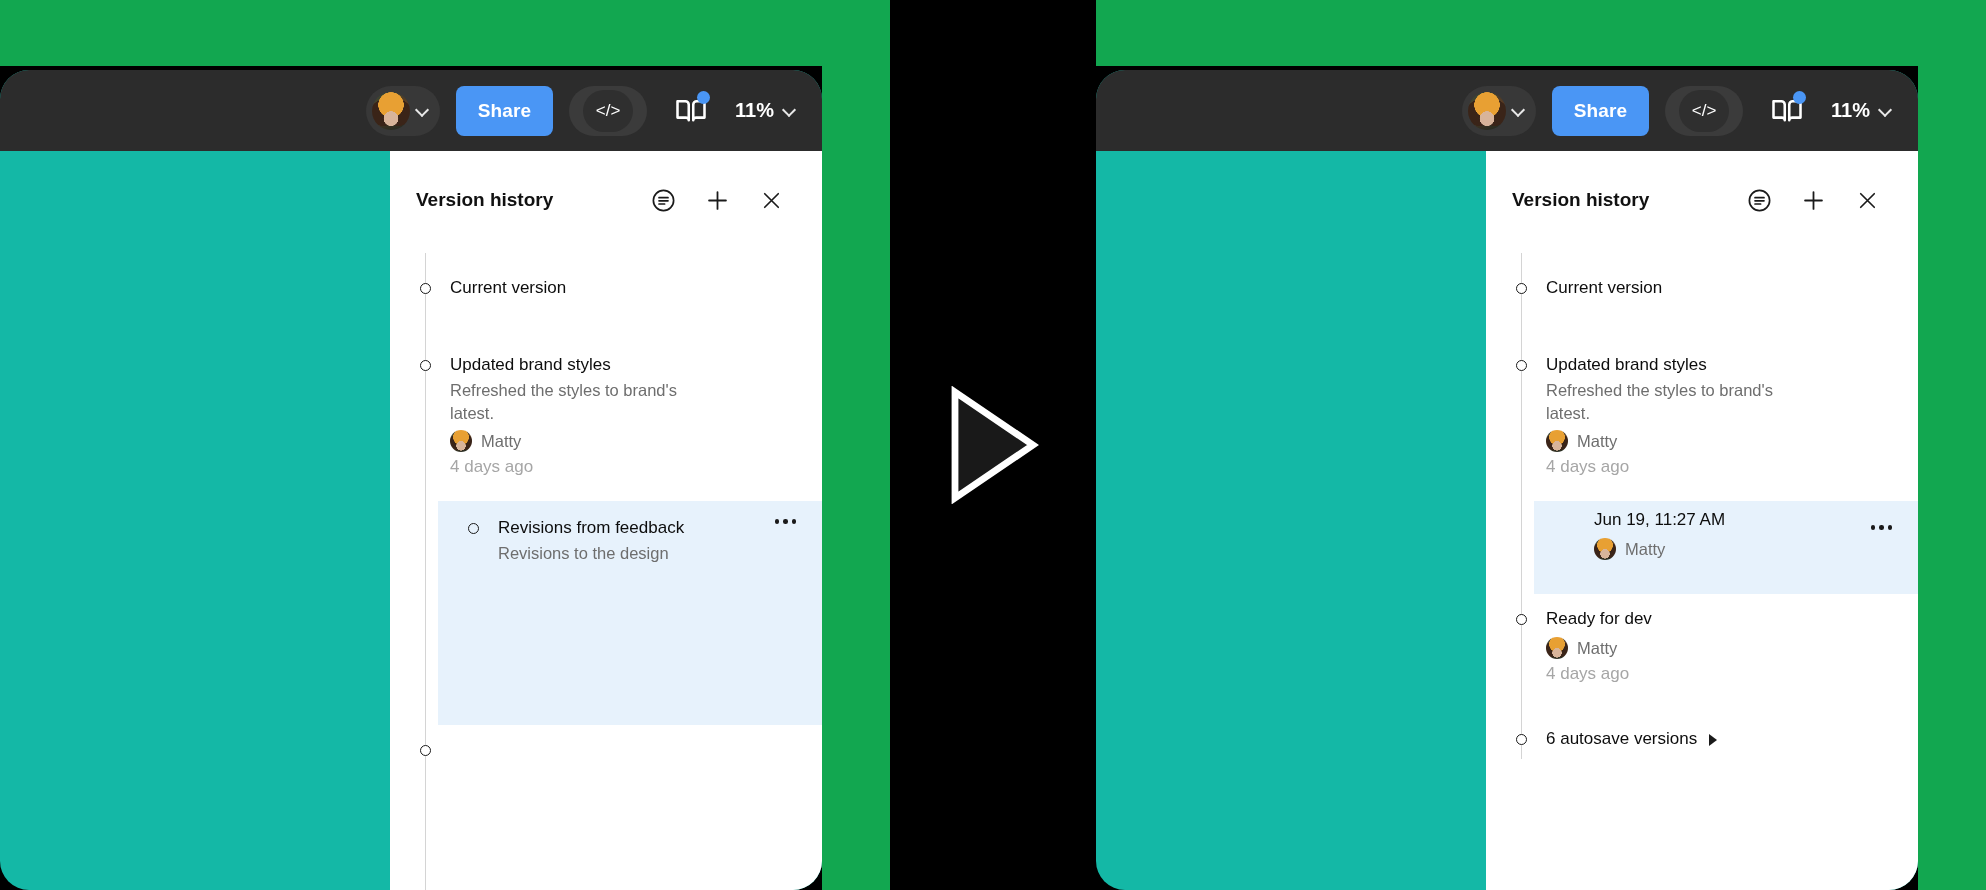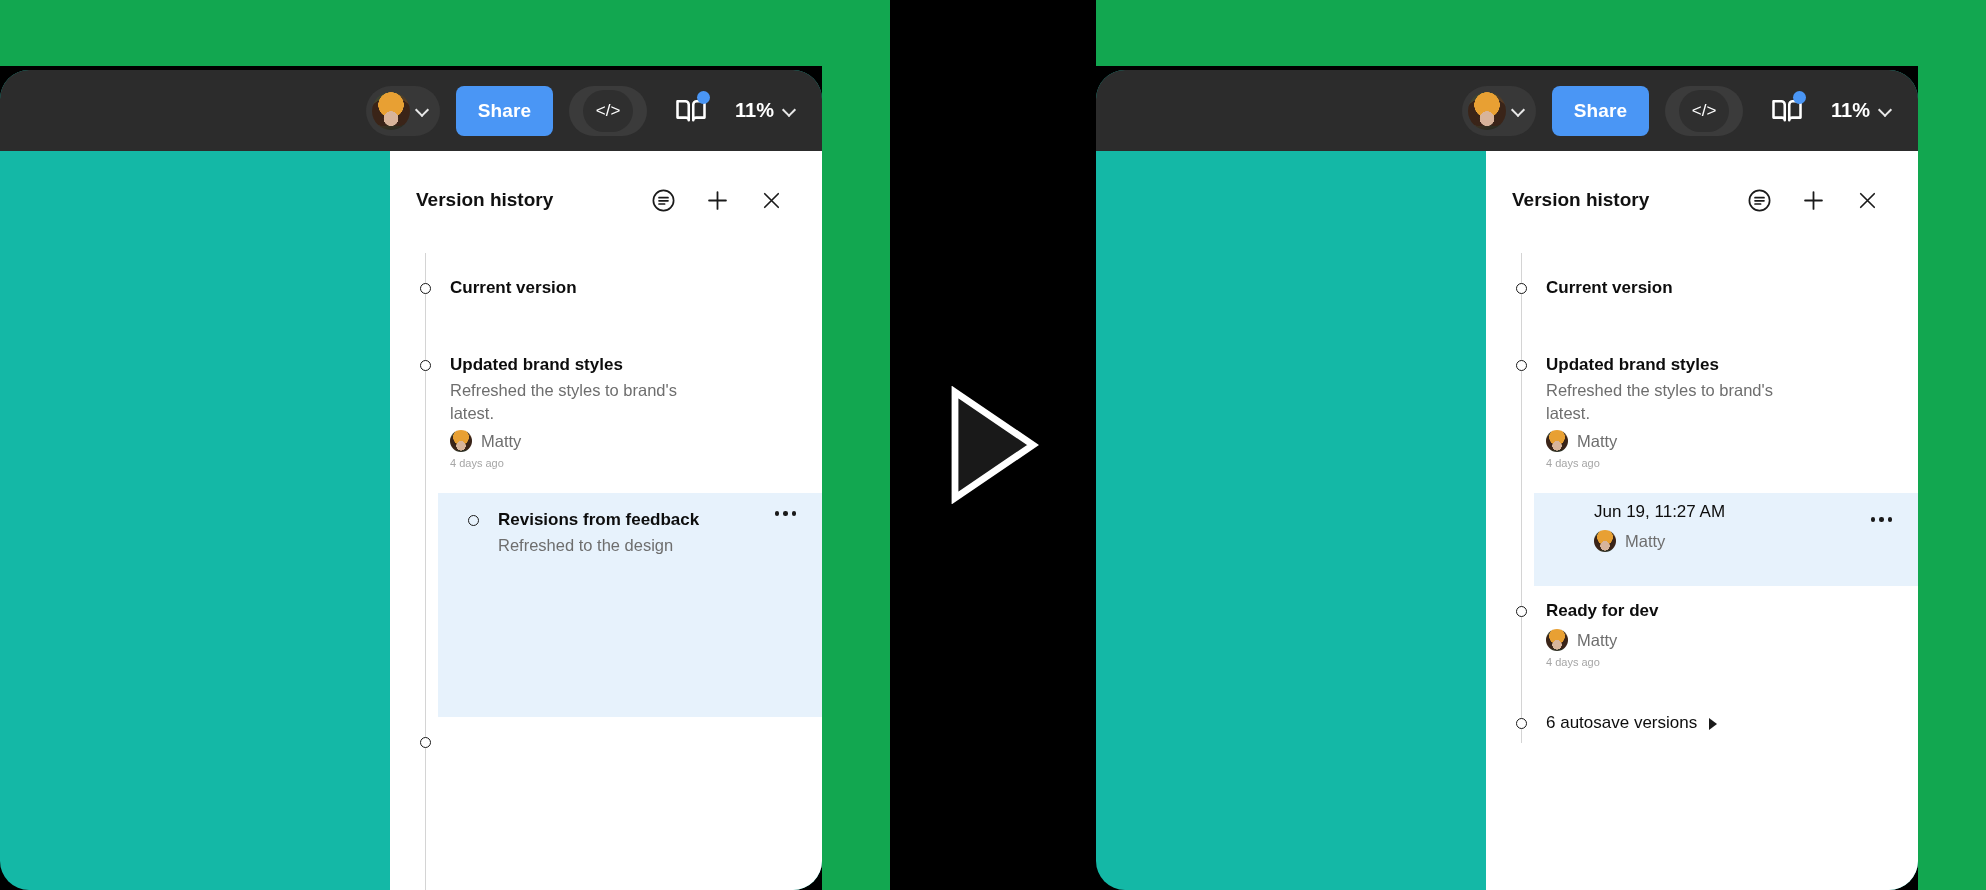--- a/index.html
+++ b/index.html
@@ -102,24 +102,24 @@
   .vh-list { position:relative; padding-top: 10px; }
   .tl-line { position:absolute; left:35px; top:4px; bottom:-200px; width:1px; background:#d4d4d4; }
 
   .vrow { position:relative; padding: 0 24px 0 60px; min-height:40px; }
   .vrow.sel { background:#e7f2fc;margin-left:48px; }
   .vrow .dot {
     position:absolute; left:30px; top:14px; width:11px; height:11px;
     border-radius:50%; border:1.6px solid #1a1a1a; background:#fff;
   }
   .vrow.sel .dot { background:#e7f2fc; }
-  .v-name { font-size:17px; font-weight:700; color:#0d0d0d; line-height:1.35; }
+  .v-name { font-size:17px; font-weight:400; color:#0d0d0d; line-height:1.35; }
   .v-desc { font-size:16.5px; color:#6e6e6e; line-height:1.38; margin-top:2px; max-width:240px; }
   .v-author { display:flex; align-items:center; gap:9px; margin-top:6px; font-size:16.5px; color:#6e6e6e;text-align:right; }
-  .v-time { font-size:11px; color:#a6a6a6; margin-top:5px; }
+  .v-time { font-size:17px; color:#a6a6a6; margin-top:5px; }
   .kebab { position:absolute; right:26px; top:10px; display:flex; gap:4px; cursor:pointer; }
   .kebab i { width:4.5px; height:4.5px; border-radius:50%; background:#1a1a1a; display:block; }
   .vrow.autosave { display:flex; align-items:center; gap:12px; }
   .caret-r { width:0;height:0;border-left:8px solid #1a1a1a;border-top:6px solid transparent;border-bottom:6px solid transparent; }
 
   
   .play-wrap {
     position:absolute; left:890px; top:0; width:206px; height:890px;
     background:#000; display:flex; align-items:center; justify-content:center; z-index:5;
   }
@@ -199,21 +199,21 @@
         </div>
 
         <div class="vrow sel" style="padding-top:16px;padding-bottom:160px;">
           <span class="dot" style="top:22px;"></span>
           <div class="kebab" style="top:18px;">
             <i></i>
               <i></i>
               <i></i>
           </div>
           <div class="v-name">Revisions from feedback</div>
-          <div class="v-desc">Refreshed to the design</div>
+          <div class="v-desc">Revisions to the design</div>
         </div>
 
         <div class="vrow" style="padding-top:14px;padding-bottom:60px;">
           <span class="dot" style="top:20px;"></span>
         </div>
       </div>
 
     </div>
   </div>
 

